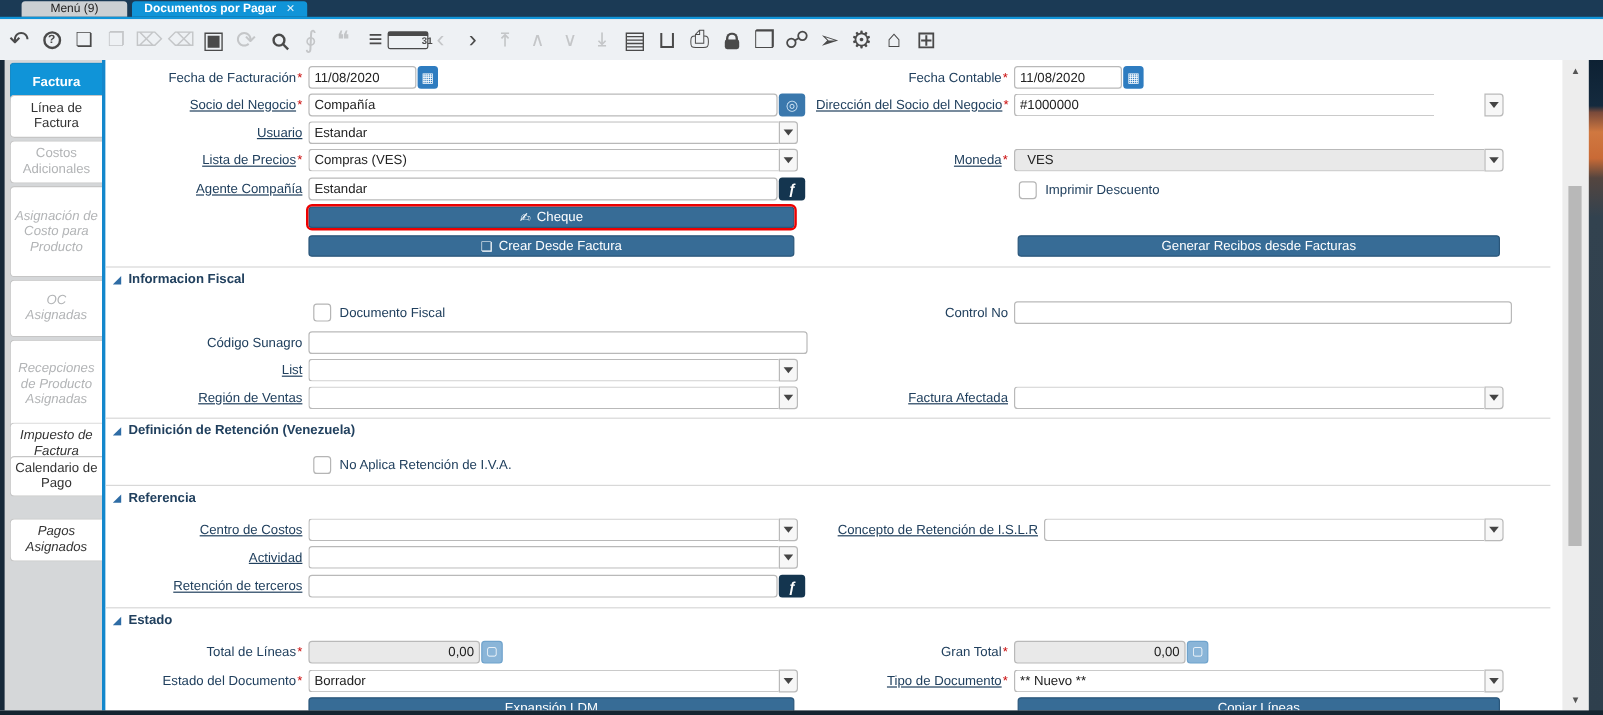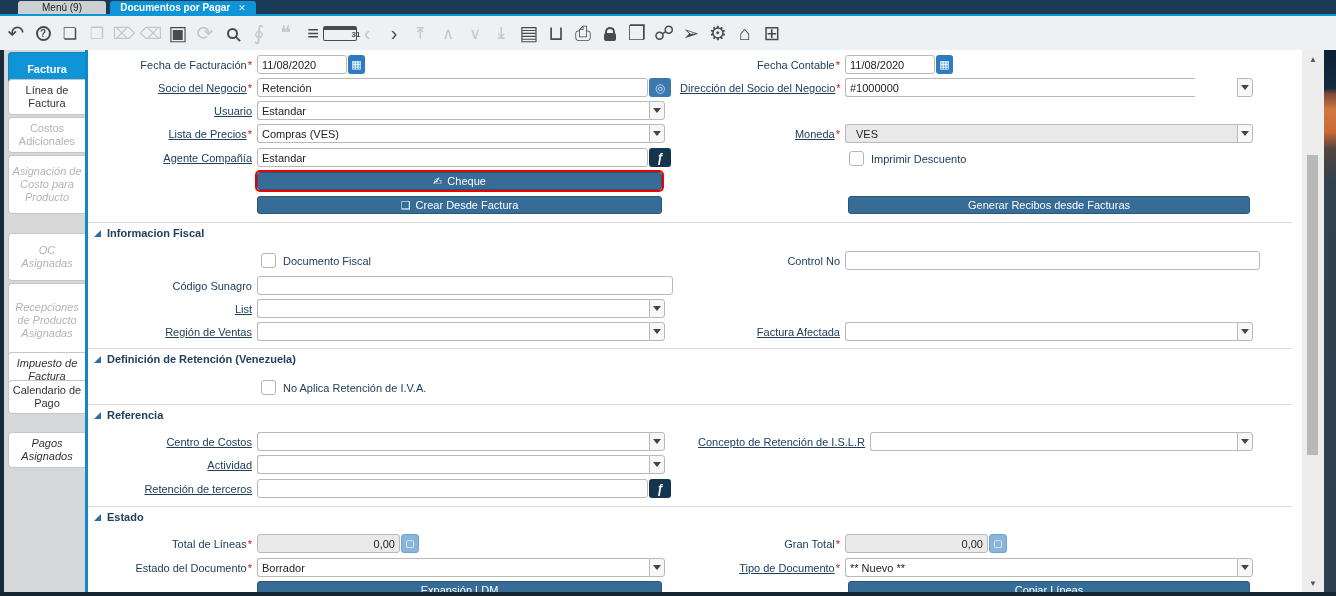--- a/index.html
+++ b/index.html
@@ -124,21 +124,21 @@
     <span class="ticon big">⚙</span>
     <span class="ticon big">⌂</span>
     <span class="ticon big">⊞</span>
   </div>
 
   <div class="edge-left"></div>
   <div class="sidebar">
     <div class="stab active" style="top:2px;height:25px;">Factura</div>
     <div class="stab" style="top:29px;height:36px;">Línea de Factura</div>
     <div class="stab dis" style="top:67px;height:36px;">Costos Adicionales</div>
-    <div class="stab dis it" style="top:105px;height:59px;">Asignación de Costo para Producto</div>
+    <div class="stab dis it" style="top:105px;height:76px;">Asignación de Costo para Producto</div>
     <div class="stab dis it" style="top:183px;height:48px;">OC Asignadas</div>
     <div class="stab dis it" style="top:233px;height:74px;">Recepciones de Producto Asignadas</div>
     <div class="stab it" style="top:302px;height:36px;">Impuesto de Factura</div>
     <div class="stab" style="top:330px;height:24px;">Calendario de Pago</div>
     <div class="stab it" style="top:382px;height:36px;">Pagos Asignados</div>
     <div class="vborder"></div>
   </div>
 
   <div class="form">
 
@@ -153,21 +153,21 @@
       <div class="lbl"><span class="t">Fecha Contable</span><span class="req">*</span></div>
       <div class="inp" style="width:90px;">
           <span>11/08/2020</span>
         </div>
       <span class="mbtn cal">▦</span>
     </div>
 
     <div class="r" style="top:28px;left:4px;">
       <div class="lbl link"><span class="t">Socio del Negocio</span><span class="req">*</span></div>
       <div class="inp" style="width:391px;">
-          <span>Retención</span>
+          <span>Compañía</span>
         </div>
       <span class="mbtn bp">◎</span>
     </div>
     <div class="r" style="top:28px;left:592px;">
       <div class="lbl link"><span class="t">Dirección del Socio del Negocio</span><span class="req">*</span></div>
       <div class="dd" style="width:408px;gap:42px;">
         <div class="inp">
             <span>#1000000</span>
           </div>
         <span class="ddb">

